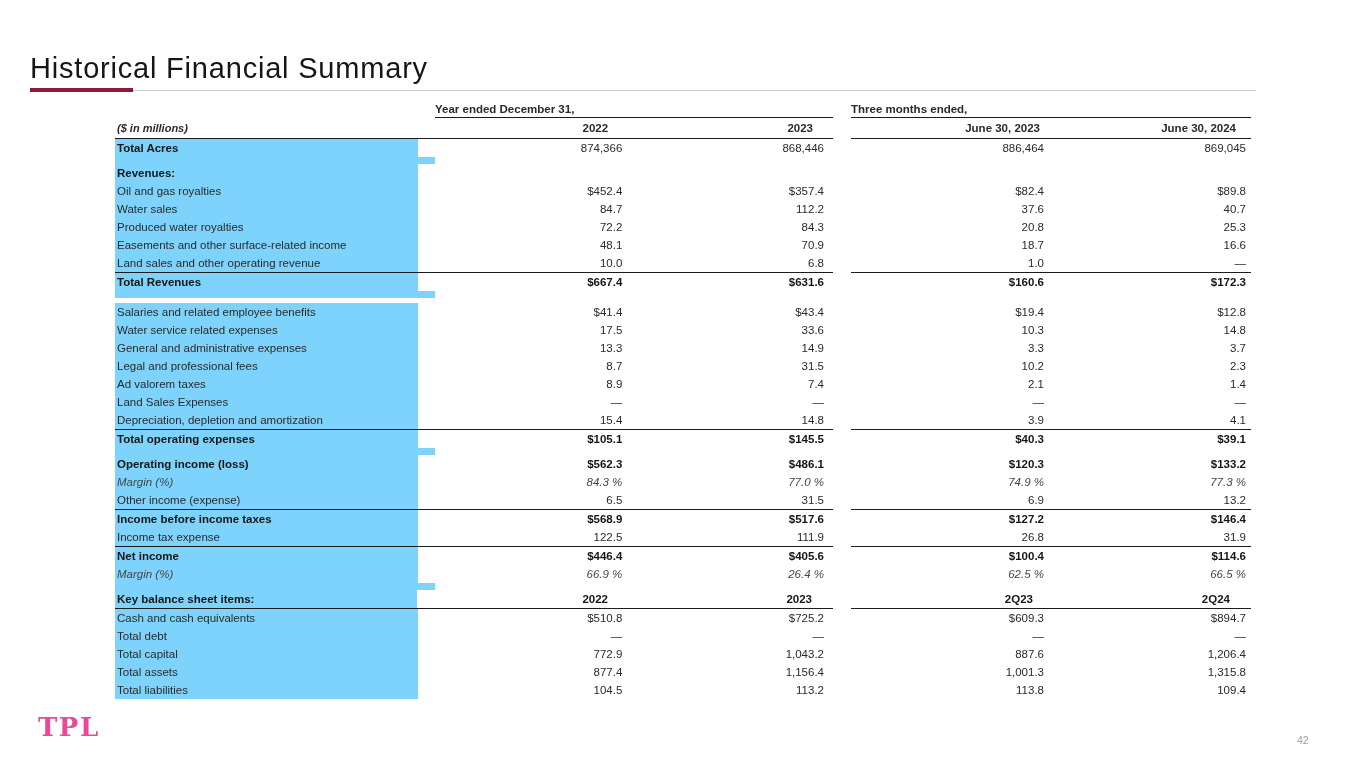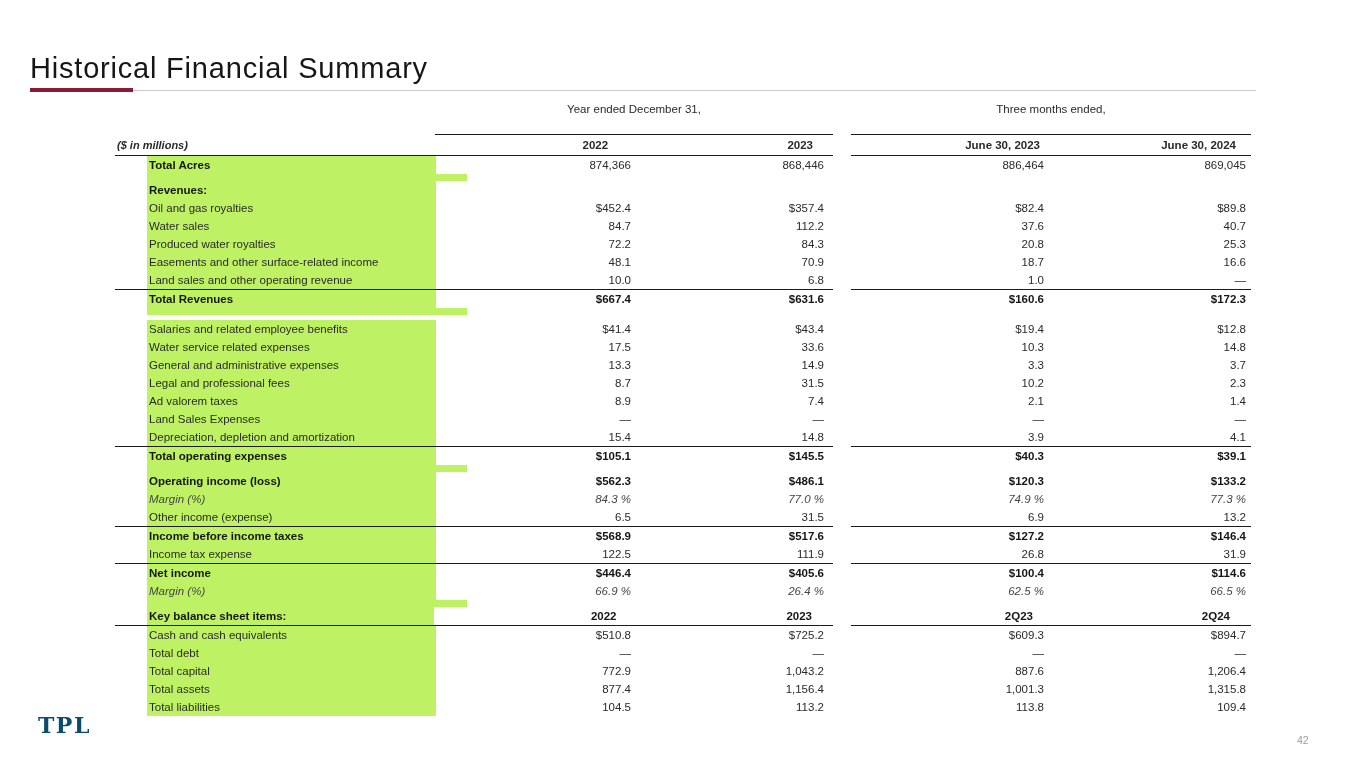--- a/index.html
+++ b/index.html
@@ -33,52 +33,52 @@
 
   .lbl { width:320px; padding:2.5px 4px 2.5px 2px; line-height:13px; white-space:nowrap; overflow:hidden; }
   .v { text-align:right; padding-top:2.5px; padding-bottom:2.5px; line-height:13px; white-space:nowrap; }
   .c1 { width:199px; padding-right:3px; }
   .c2 { width:199px; padding-right:9px; }
   .c3 { width:200px; padding-right:7px; }
   .c4 { width:200px; padding-right:5px; }
 
   
   .hrow1 .ghead {
-    font-weight:400; text-align:center; line-height:13px; padding-bottom:18px;
+    font-weight:700; line-height:13px; padding-bottom:1px;
     border-bottom:1px solid #1c1c1c;
   }
   .g1 { width:398px; }
   .g2 { width:400px; }
   .spacer-lbl { width:320px; }
   .hrow2 .seg1, .hrow2 .seg2 { border-bottom:1px solid #1c1c1c; }
   .hrow2 .v { font-weight:700; padding-top:4px; padding-bottom:3px; }
   .hrow2 .c1 { padding-right:17px; }
   .hrow2 .c2 { padding-right:20px; }
   .hrow2 .c3 { padding-right:11px; }
   .hrow2 .c4 { padding-right:15px; }
   .units { font-weight:700; font-style:italic; padding-top:4px; font-size:11px; }
 
   
-  .bodyrow .lbl, .spacer .lbl { background:#bef264;margin-left:32px; }
+  .bodyrow .lbl, .spacer .lbl { background:#7dd3fc; }
   .rb { border-bottom:1.5px solid #1c1c1c; }
   .spacer { height:7px; }
   .spacer .lbl { height:7px; padding:0; }
   .bold .lbl, .bold .v { font-weight:700; color:#161616; }
   .lbold .lbl { font-weight:700; color:#161616; }
   .ital .lbl, .ital .v { font-style:italic; color:#454545; }
   .hp .c1 { padding-right:17px; }
   .hp .c2 { padding-right:21px; }
   .hp .c3 { padding-right:18px; }
   .hp .c4 { padding-right:21px; }
 
   
   .logo {
     position:absolute; left:38px; top:712px;
     font-family:"DejaVu Serif", serif; font-weight:700;
-    font-size:22px; letter-spacing:1.5px; color:#0c4a6e;
+    font-size:26px; letter-spacing:1.5px; color:#ec4899;
   }
   .page-number {
     position:absolute; left:1297px; top:734px;
     font-size:10.5px; color:#9c9c9c;
   }
 </style>
 </head>
 <body>
 
 <h1 class="title">Historical Financial Summary</h1>

